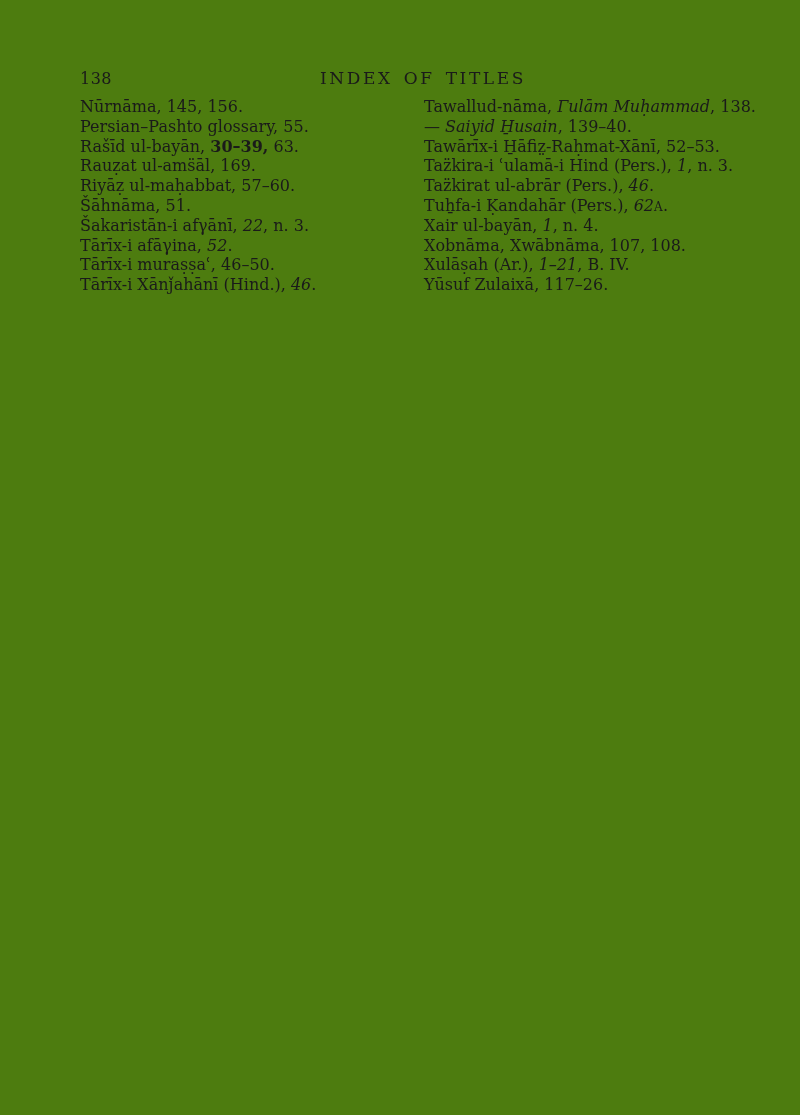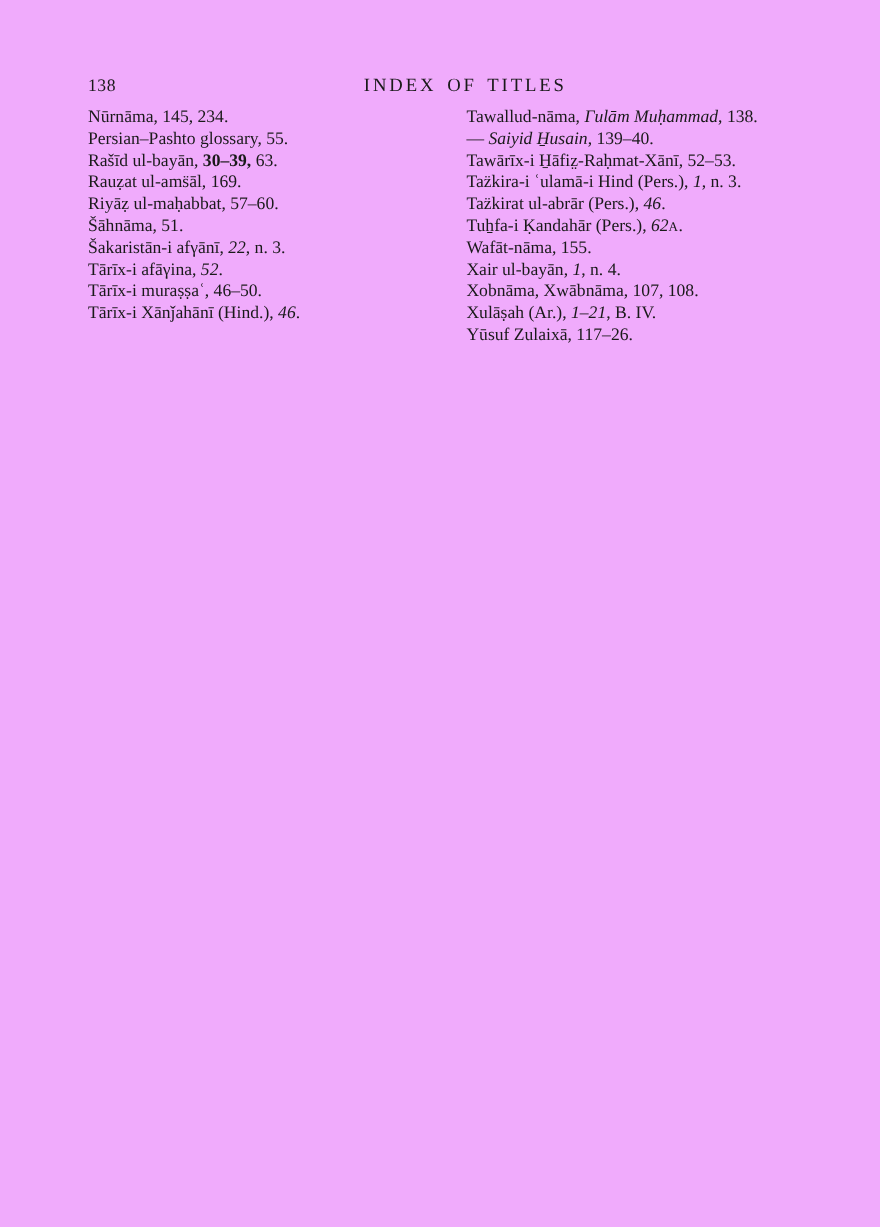--- a/index.html
+++ b/index.html
@@ -11,22 +11,21 @@
     height: 1115px;
     background: #fefefe;
     font-family: "DejaVu Serif", "Liberation Serif", serif;
     color: #1a1a1a;
     position: relative;
     overflow: hidden;
   }
   .page {
     position: absolute;
     inset: 0;
-    background: #f0abfc;
-    font-family: Liberation Serif, serif;
+    background: #4d7c0f;
   }
   .page-number {
     position: absolute;
     left: 80px;
     top: 70px;
     font-size: 16px;
     line-height: 18px;
     letter-spacing: 0.5px;
   }
   .page-header {
@@ -54,37 +53,36 @@
   .entry .i  { font-style: italic; }
   .entry .sc { font-size: 12px; letter-spacing: 0.3px; }
 </style>
 </head>
 <body>
 
 <div class="page">
   <div class="page-number">138</div>
   <div class="page-header">INDEX OF TITLES</div>
   <div class="col col-left">
-      <div class="entry"><span>Nūrnāma, 145, 234.</span></div>
+      <div class="entry"><span>Nūrnāma, 145, 156.</span></div>
       <div class="entry"><span>Persian–Pashto glossary, 55.</span></div>
       <div class="entry"><span>Rašīd ul-bayān, </span><span class="b">30–39,</span><span> 63.</span></div>
       <div class="entry"><span>Rauẓat ul-ams̈āl, 169.</span></div>
       <div class="entry"><span>Riyāẓ ul-maḥabbat, 57–60.</span></div>
       <div class="entry"><span>Šāhnāma, 51.</span></div>
       <div class="entry"><span>Šakaristān-i afγānī, </span><span class="i">22</span><span>, n. 3.</span></div>
       <div class="entry"><span>Tārīx-i afāγina, </span><span class="i">52</span><span>.</span></div>
       <div class="entry"><span>Tārīx-i muraṣṣaʿ, 46–50.</span></div>
       <div class="entry"><span>Tārīx-i Xānǰahānī (Hind.), </span><span class="i">46</span><span>.</span></div>
     </div>
   <div class="col col-right">
       <div class="entry"><span>Tawallud-nāma, </span><span class="i">Γulām Muḥammad</span><span>, 138.</span></div>
       <div class="entry"><span>— </span><span class="i">Saiyid H̱usain</span><span>, 139–40.</span></div>
       <div class="entry"><span>Tawārīx-i H̱āfiz̤-Raḥmat-Xānī, 52–53.</span></div>
       <div class="entry"><span>Taz̈kira-i ʿulamā-i Hind (Pers.), </span><span class="i">1</span><span>, n. 3.</span></div>
       <div class="entry"><span>Taz̈kirat ul-abrār (Pers.), </span><span class="i">46</span><span>.</span></div>
       <div class="entry"><span>Tuẖfa-i Ḳandahār (Pers.), </span><span class="i">62</span><span class="sc">A</span><span>.</span></div>
-      <div class="entry"><span>Wafāt-nāma, 155.</span></div>
       <div class="entry"><span>Xair ul-bayān, </span><span class="i">1</span><span>, n. 4.</span></div>
       <div class="entry"><span>Xobnāma, Xwābnāma, 107, 108.</span></div>
       <div class="entry"><span>Xulāṣah (Ar.), </span><span class="i">1–21</span><span>, B. IV.</span></div>
       <div class="entry"><span>Yūsuf Zulaixā, 117–26.</span></div>
     </div>
 </div>
 
 </body></html>

